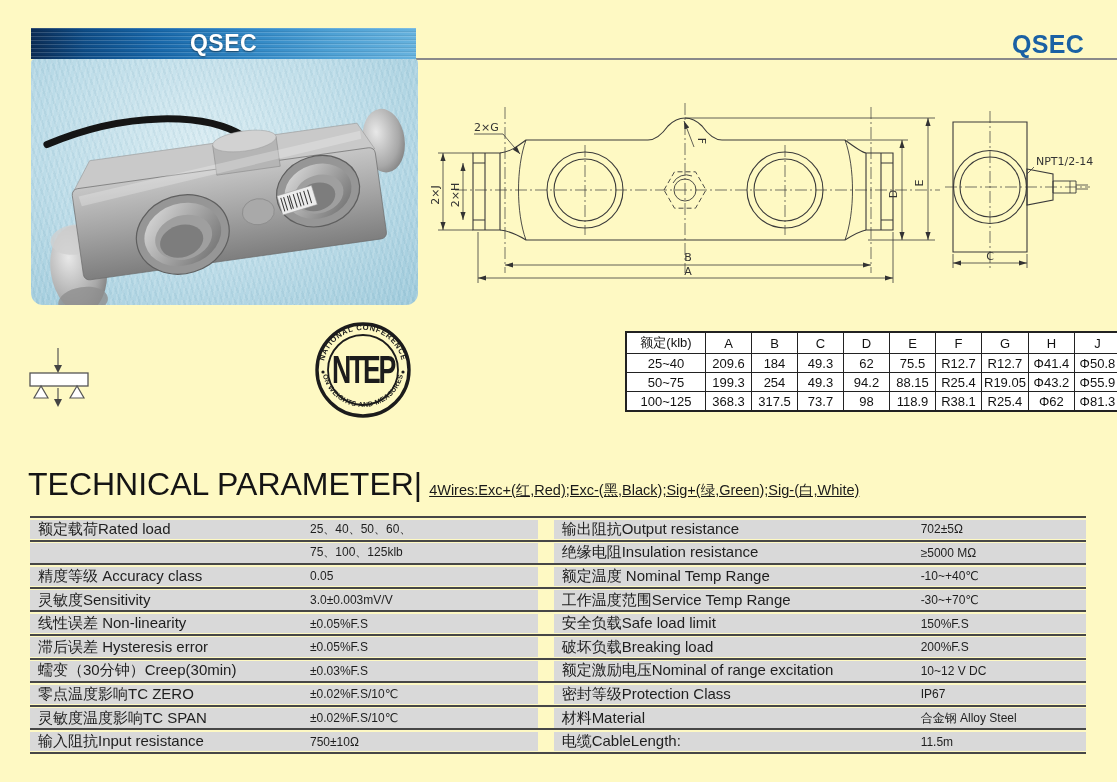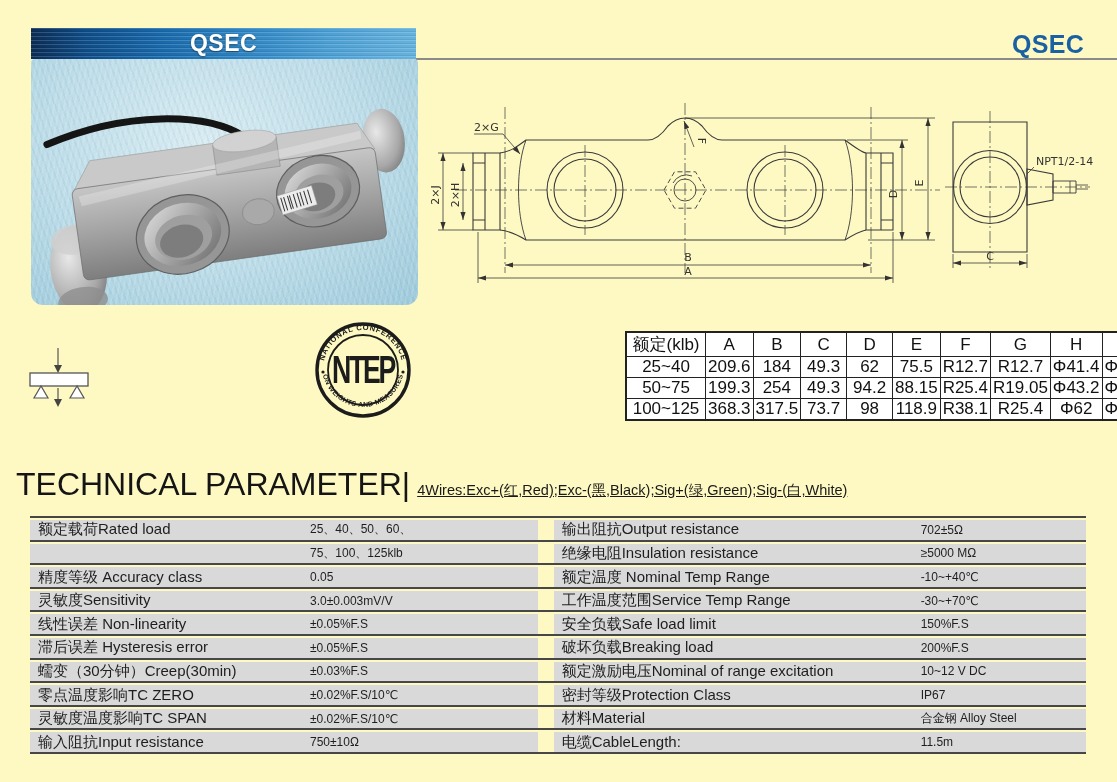--- a/index.html
+++ b/index.html
@@ -27,32 +27,32 @@
   #drawing{position:absolute;left:430px;top:95px;width:687px;height:205px;}
   #drawing text{font-family:"DejaVu Sans","Liberation Sans",sans-serif;font-size:11px;fill:#333;}
 
   
   #schematic{position:absolute;left:24px;top:346px;width:70px;height:62px;}
   #ntep{position:absolute;left:313px;top:316px;width:100px;height:108px;}
   #ntep text{font-family:"Liberation Sans","DejaVu Sans",sans-serif;fill:#1c1c1c;}
 
   
   #dimtable{position:absolute;left:625px;top:331px;border-collapse:collapse;border:2px solid #222;background:#fff;}
-  #dimtable td{border:1.2px solid #222;text-align:center;font-size:17px;color:#111;padding:0 2px;height:18px;min-width:41px;}
+  #dimtable td{border:1.2px solid #222;text-align:center;font-size:13px;color:#111;padding:0 2px;height:18px;min-width:41px;}
   #dimtable tr.hdr td{height:20px;}
   #dimtable td.c0{min-width:74px;}
 
   
-  #techtitle{position:absolute;left:16px;top:466px;display:flex;align-items:baseline;gap:7px;white-space:nowrap;}
+  #techtitle{position:absolute;left:28px;top:466px;display:flex;align-items:baseline;gap:7px;white-space:nowrap;}
   #techtitle .big{font-size:32px;color:#151515;letter-spacing:0;}
   #techtitle .sub{font-size:14.5px;color:#1a1a1a;text-decoration:underline;}
 
   
   #spec{position:absolute;left:30px;top:516px;width:1056px;}
-  .srow{display:flex;gap:16px;height:23.6px;box-sizing:border-box;border-top:2px solid #474747;align-items:flex-end;}
+  .srow{display:flex;gap:16px;height:23.6px;box-sizing:border-box;border-top:2px solid #474747;}
   .shalf{background:#d9d9d9;margin-top:1.5px;height:19.5px;display:flex;align-items:center;overflow:hidden;}
   .shalf.lh{width:513px;}
   .shalf.rh{width:538px;}
   .slabel{font-size:15px;padding-left:8px;white-space:nowrap;box-sizing:border-box;}
   .slabel.ll{width:280px;}
   .slabel.rl{width:367px;}
   .svalue{font-size:12px;white-space:nowrap;}
   .sbottom{border-top:2px solid #474747;height:0;}
 </style>
 </head>

